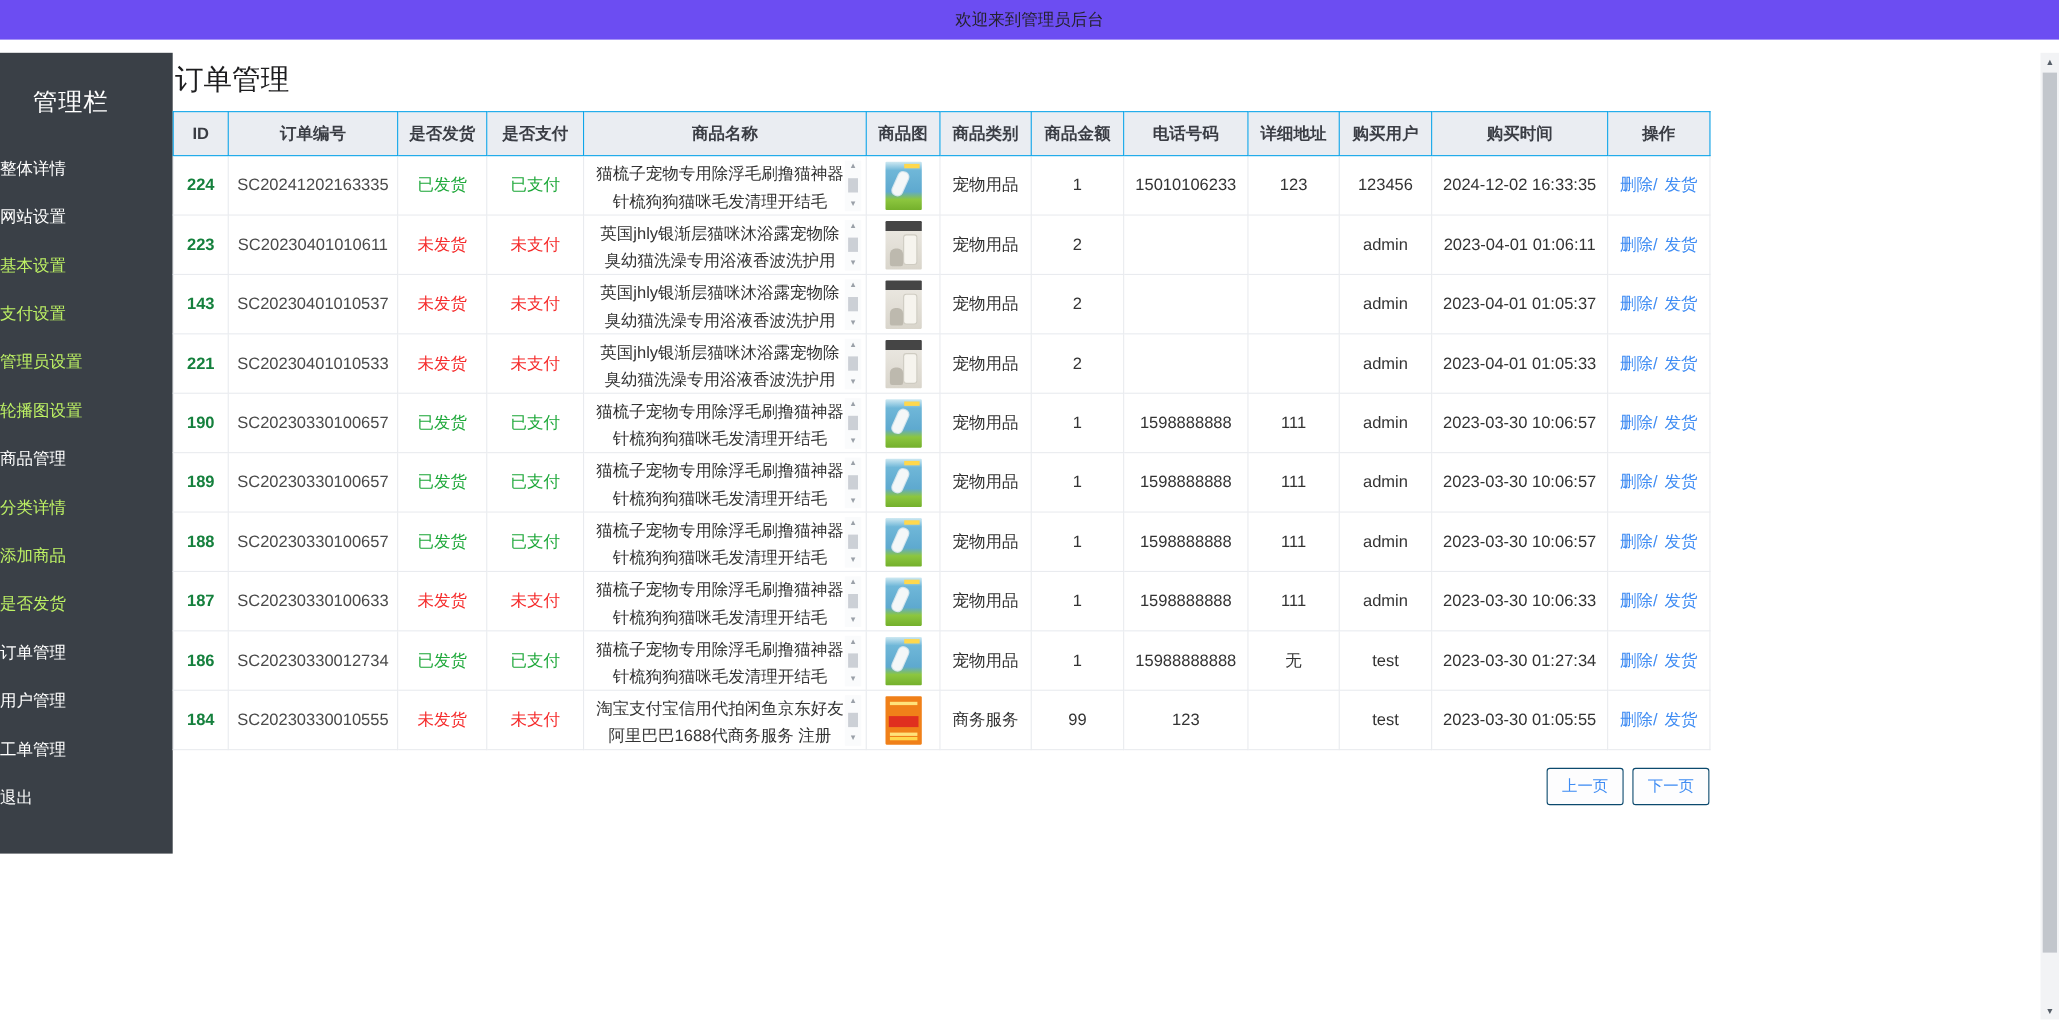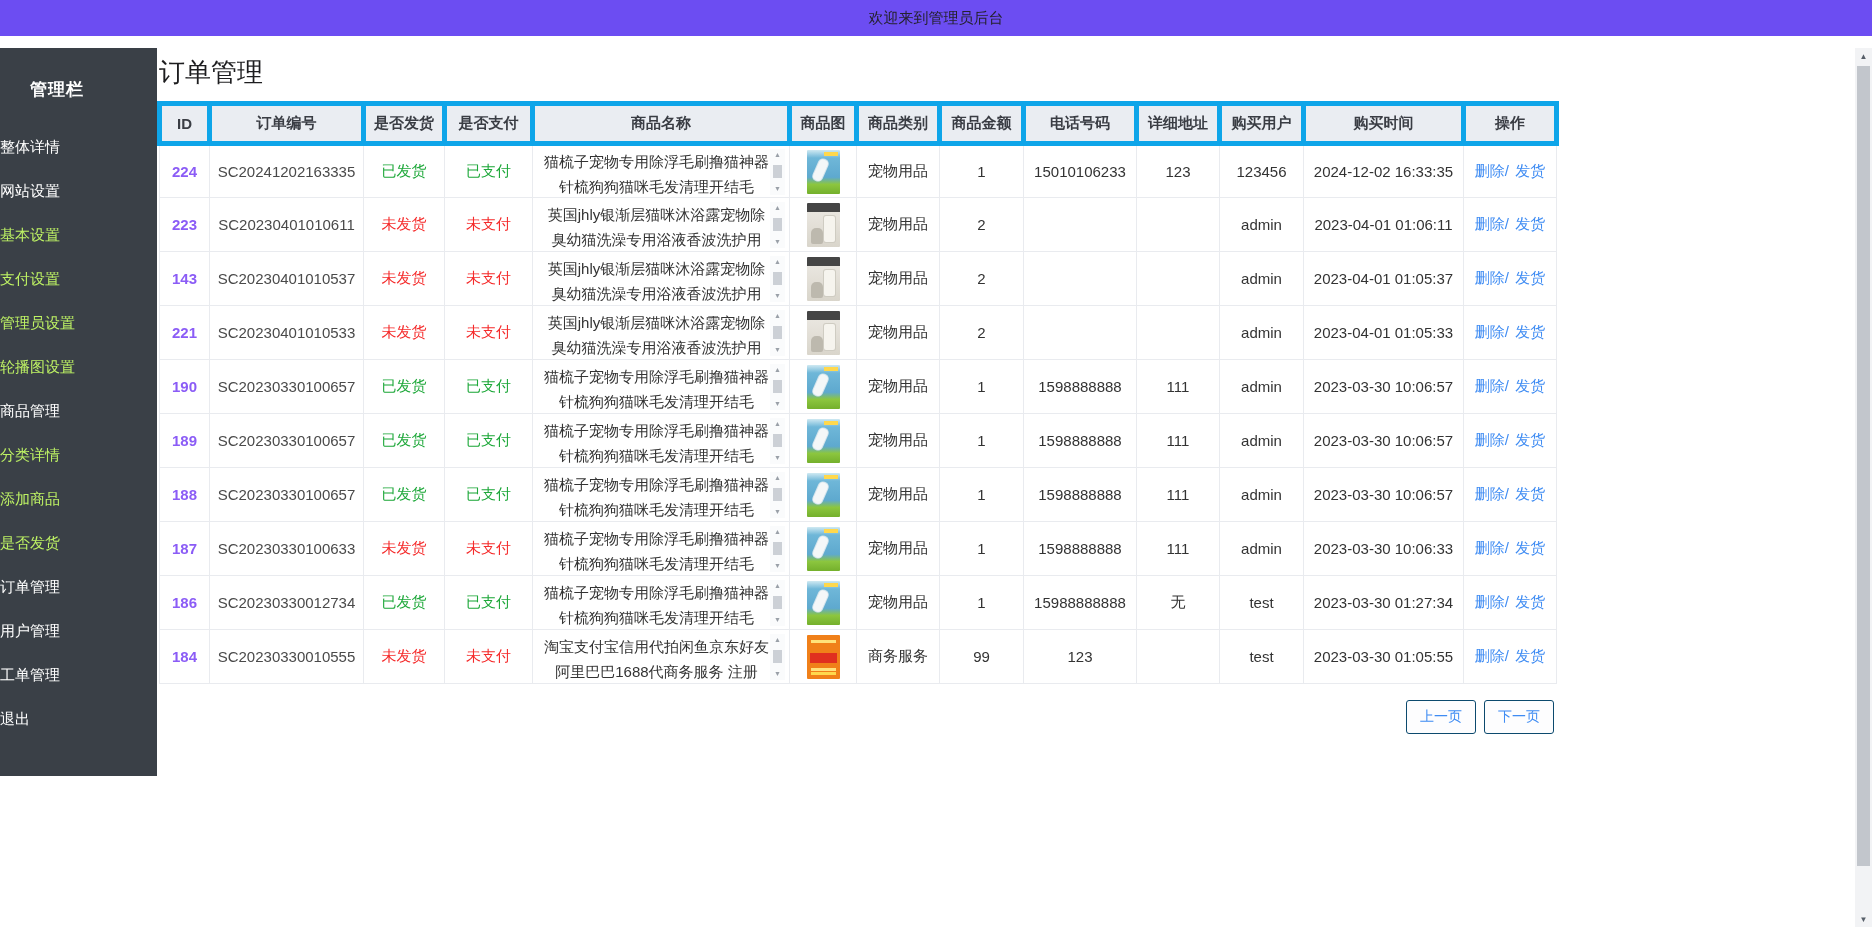--- a/index.html
+++ b/index.html
@@ -14,42 +14,42 @@
     height:36px; width:1872px; background:#6c4df2;
     display:flex; align-items:center; justify-content:center;
     color:#25222e; font-size:15px;
   }
   
   .sidebar {
     position:absolute; top:48px; left:0; width:157px; height:728px;
     background:#3a4047;
   }
   .sidebar-title {
-    color:#ffffff; font-weight:bold; font-size:17px;
+    color:#ffffff; font-weight:normal; font-size:22px;
     padding:30px 0 0 30px; letter-spacing:1px;
   }
   .menu { margin-top:24px; }
   .menu-item {
     height:44px; line-height:44px; 
     font-size:15px; color:#ffffff; cursor:pointer; white-space:nowrap;
   }
   .menu-item.dim { color:#bef264; }
   
   .content { position:absolute; left:157px; top:48px; width:1420px; }
   .page-title { font-size:26px; color:#1d1d1f; padding:7px 0 11px 2px; font-weight:500; }
   table { border-collapse:collapse; width:1397px; table-layout:fixed; font-size:15px; color:#333; }
   thead th {
     background:#eaedf2; height:40px; font-weight:bold; color:#3a3d44;
-    border:5px solid #0ea5e9; font-size:15px;
+    border:1px solid #0ea5e9; font-size:15px;
   }
   tbody td {
     height:54px; text-align:center; border:1px solid #e9ebef; background:#fff;
     overflow:hidden; padding:0 2px;
   }
-  .cell-id { font-weight:bold; color:#8b5cf6; }
+  .cell-id { font-weight:bold; color:#15803d; }
   .cell-orderno { color:#4a4a4a; }
   .status-ok { color:#1ea83a; }
   .status-no { color:#f52b2b; }
   
   .namebox { display:flex; align-items:stretch; height:50px; padding:2px 2px 2px 8px; }
   .nametext { flex:1; overflow:hidden; line-height:25px; font-size:15px; color:#333; text-align:center; }
   .namescroll {
     width:15px; background:#fafbfc; display:flex; flex-direction:column;
     justify-content:space-between; align-items:center; padding:2px 0;
   }

